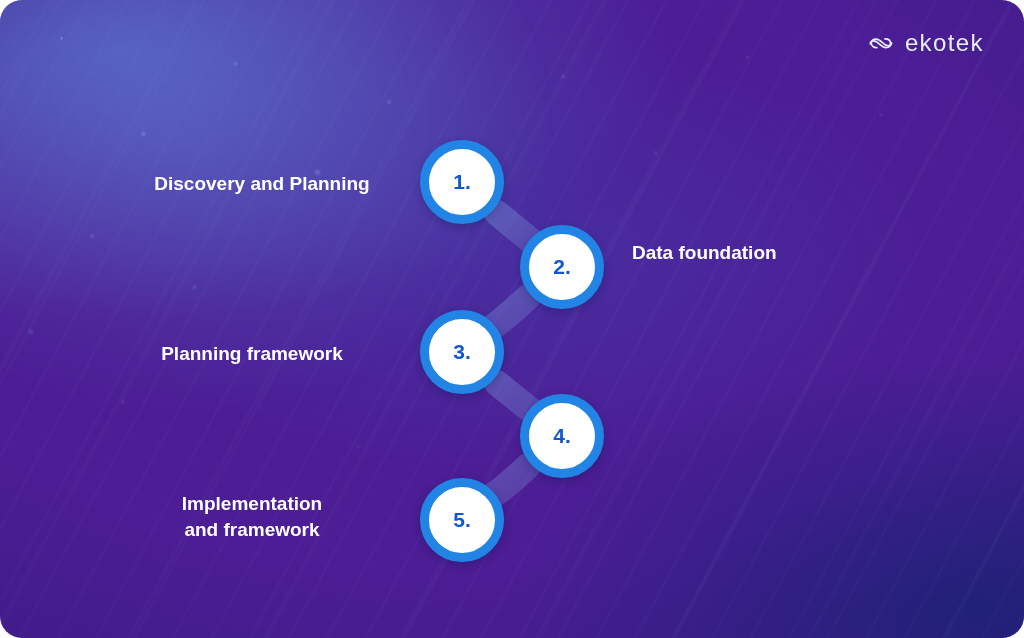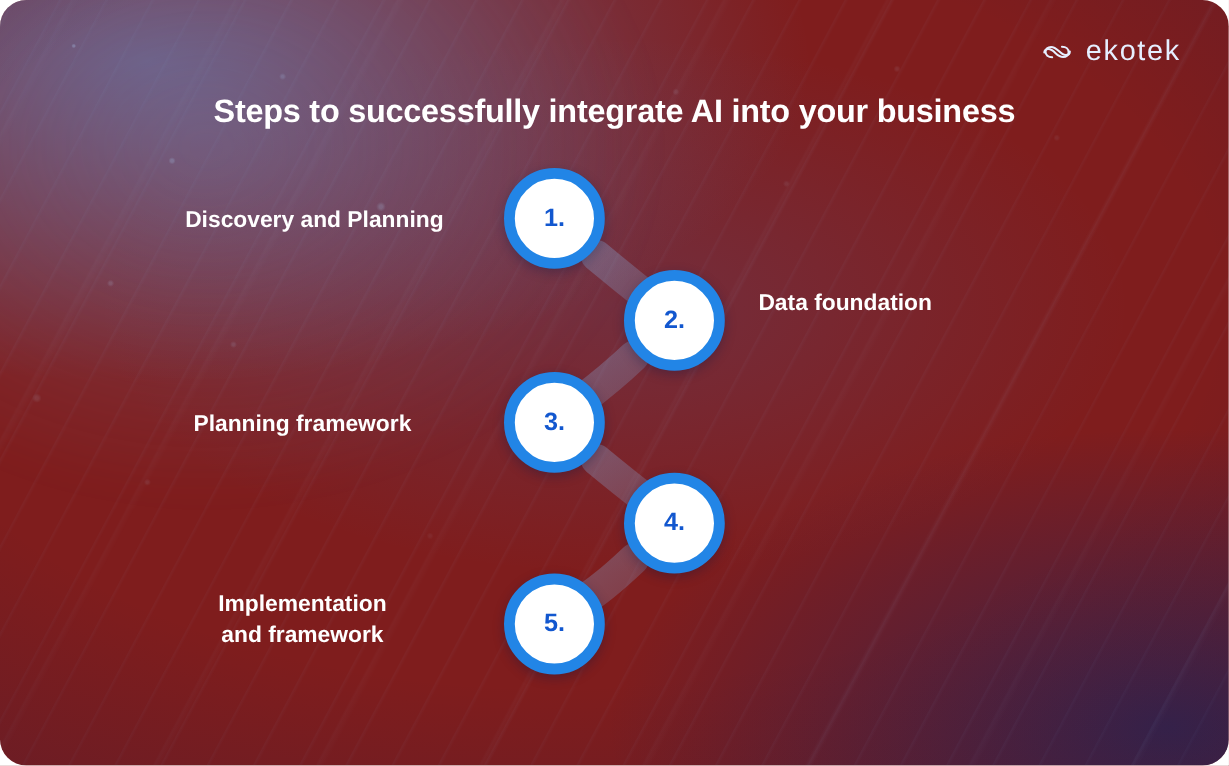--- a/index.html
+++ b/index.html
@@ -13,21 +13,21 @@
     overflow: hidden;
     font-family: "Liberation Sans", sans-serif;
   }
 
   .slide {
     position: relative;
     width: 1024px;
     height: 638px;
     border-radius: 22px;
     overflow: hidden;
-    background: #7f1d1d;
+    background: #4c1d95;
   }
 
   
   .bg-base {
     position: absolute;
     inset: 0;
     background:
       radial-gradient(115% 85% at 18% 12%, #2a63b8 0%, #1a51ab 28%, #123f99 55%, #0c3territory 100%),
       linear-gradient(135deg, #1c56ad 0%, #14479f 40%, #0d3b92 72%, #0a3184 100%);
   }
@@ -185,21 +185,20 @@
                  C17.2 19.6 14.9 17.6 12.6 15.4 C10.4 13.2 8.3 11.4 5.4 11.4
                  C2.9 11.4 1.3 12.9 1.3 15.0" transform="translate(2.5,3.0) scale(0.93)"></path>
         <path d="M12.6 23.0 C8.4 23.0 5.8 20.6 5.8 17.4 C5.8 14.4 8.2 12.4 11.4 12.4
                  C14.8 12.4 17.1 14.4 19.4 16.6 C21.6 18.8 23.7 20.6 26.6 20.6
                  C29.1 20.6 30.7 19.1 30.7 17.0" transform="translate(-0.5,0.0) scale(0.93)"></path>
       </g>
     </svg>
     <span class="logo-text">ekotek</span>
   </div>
 
-  <div class="title">Steps to successfully integrate AI into your business</div>
 
   <div class="steps">
 
     <svg class="connectors" viewBox="0 0 1024 638">
       <defs>
         <linearGradient id="cg" x1="0" y1="0" x2="1" y2="1">
           <stop offset="0%" stop-color="#8abaec" stop-opacity="0.30"></stop>
           <stop offset="100%" stop-color="#8abaec" stop-opacity="0.20"></stop>
         </linearGradient>
       </defs>

